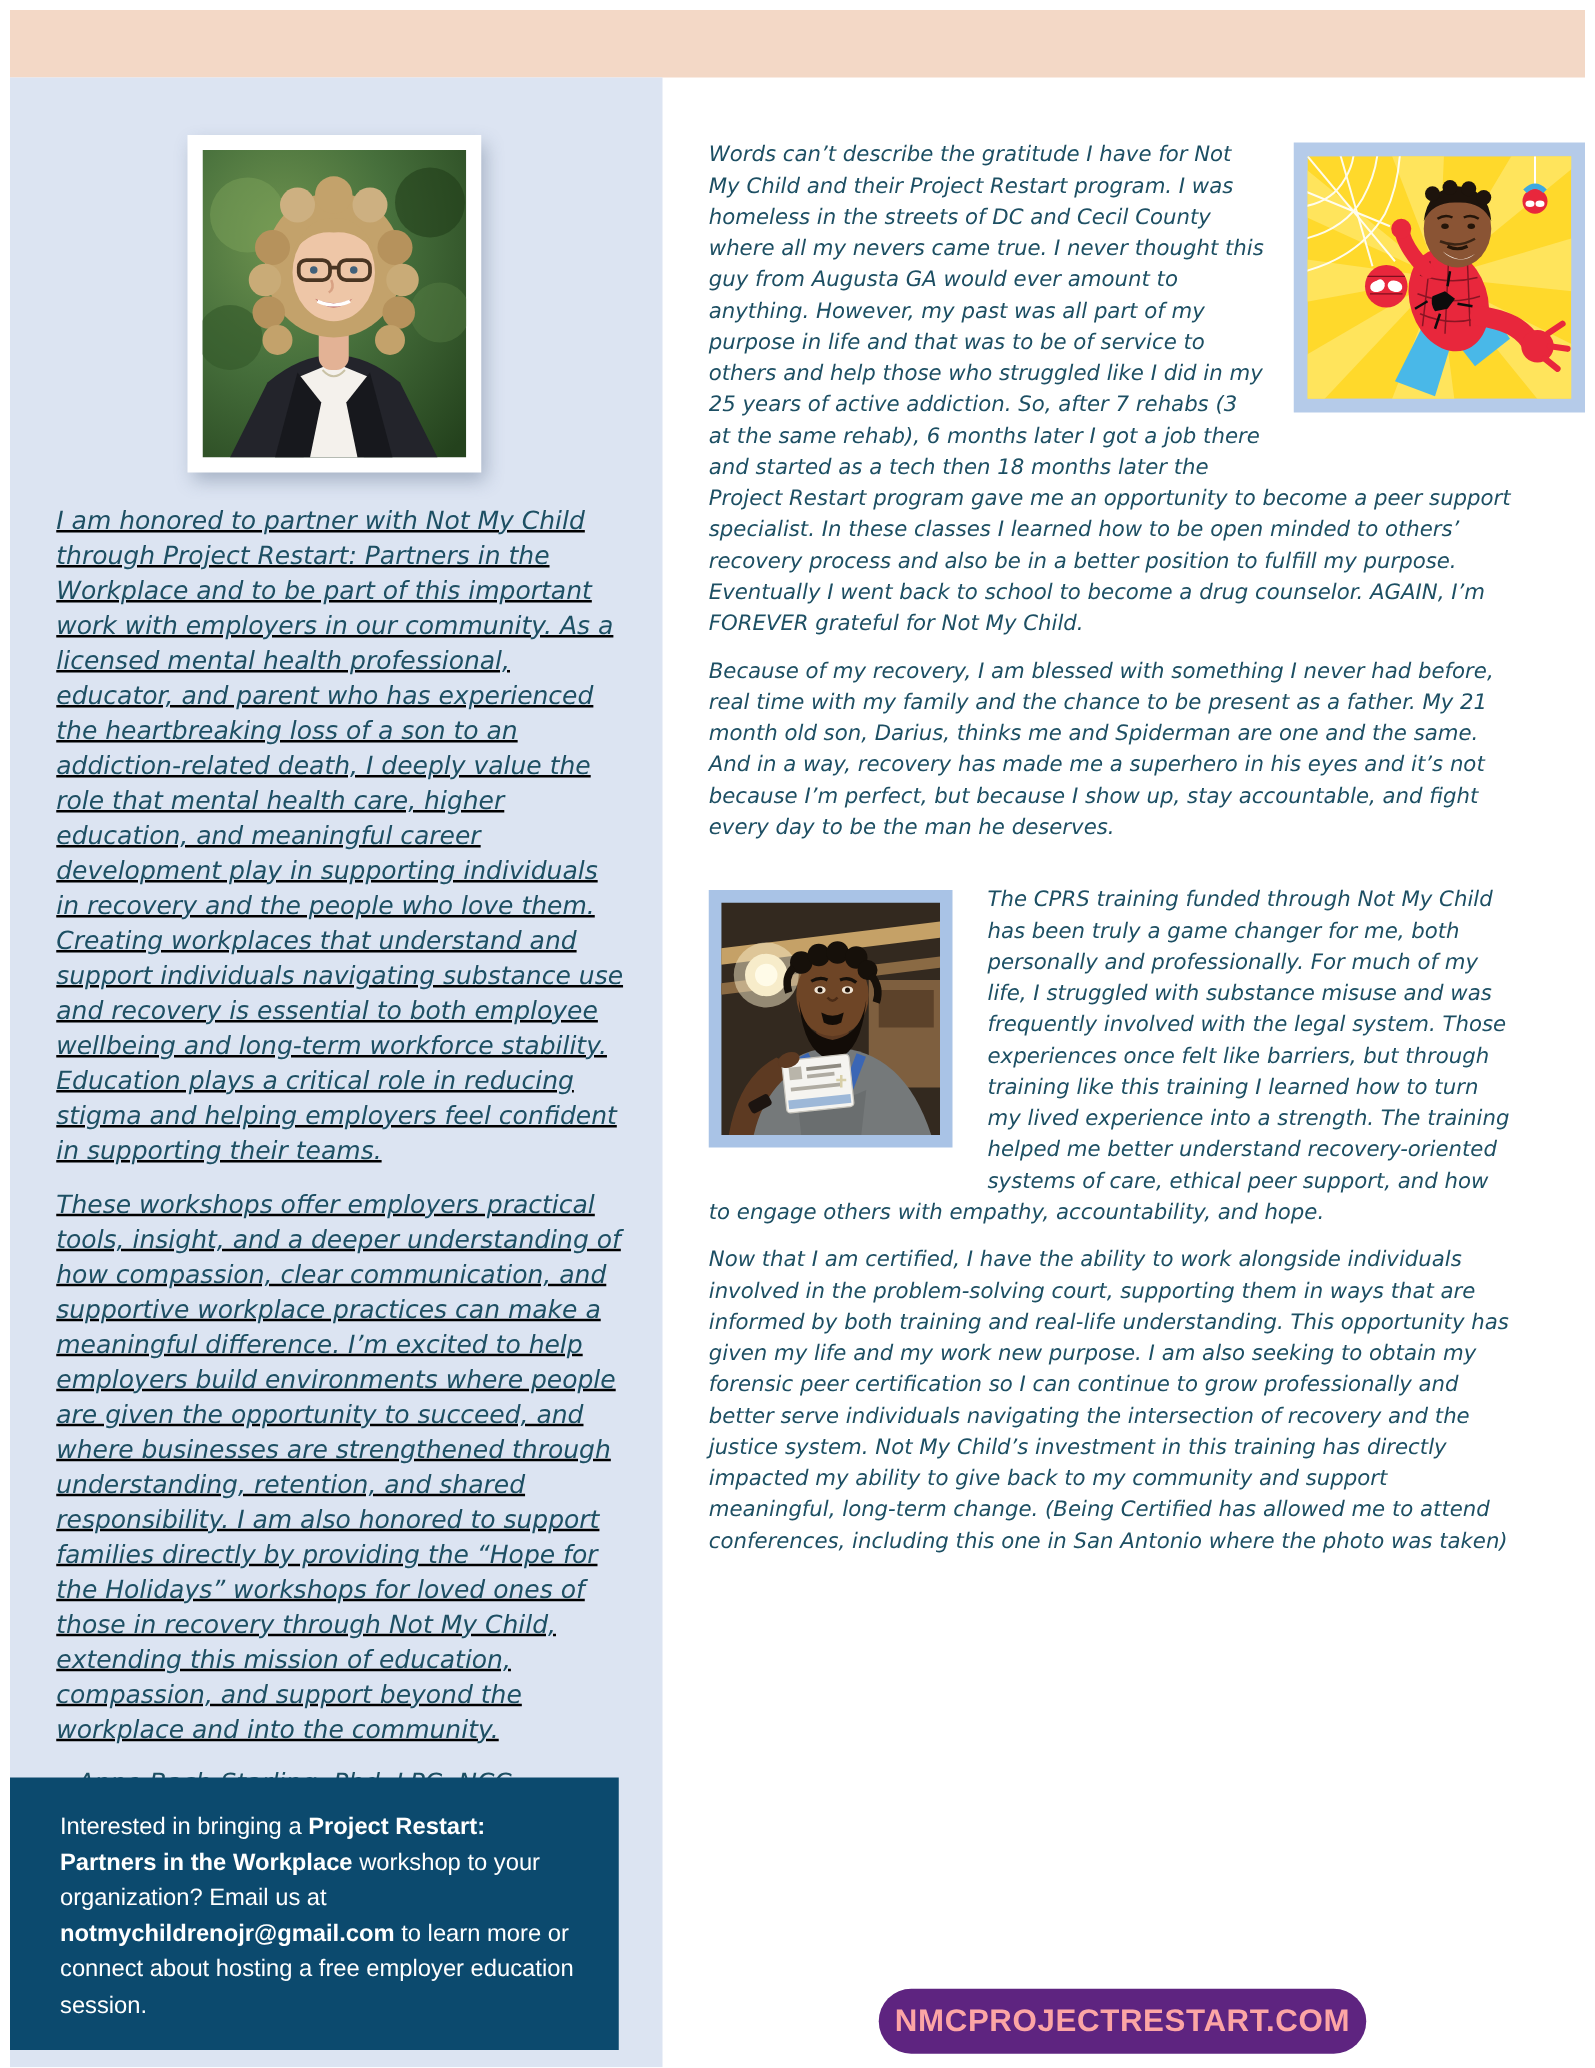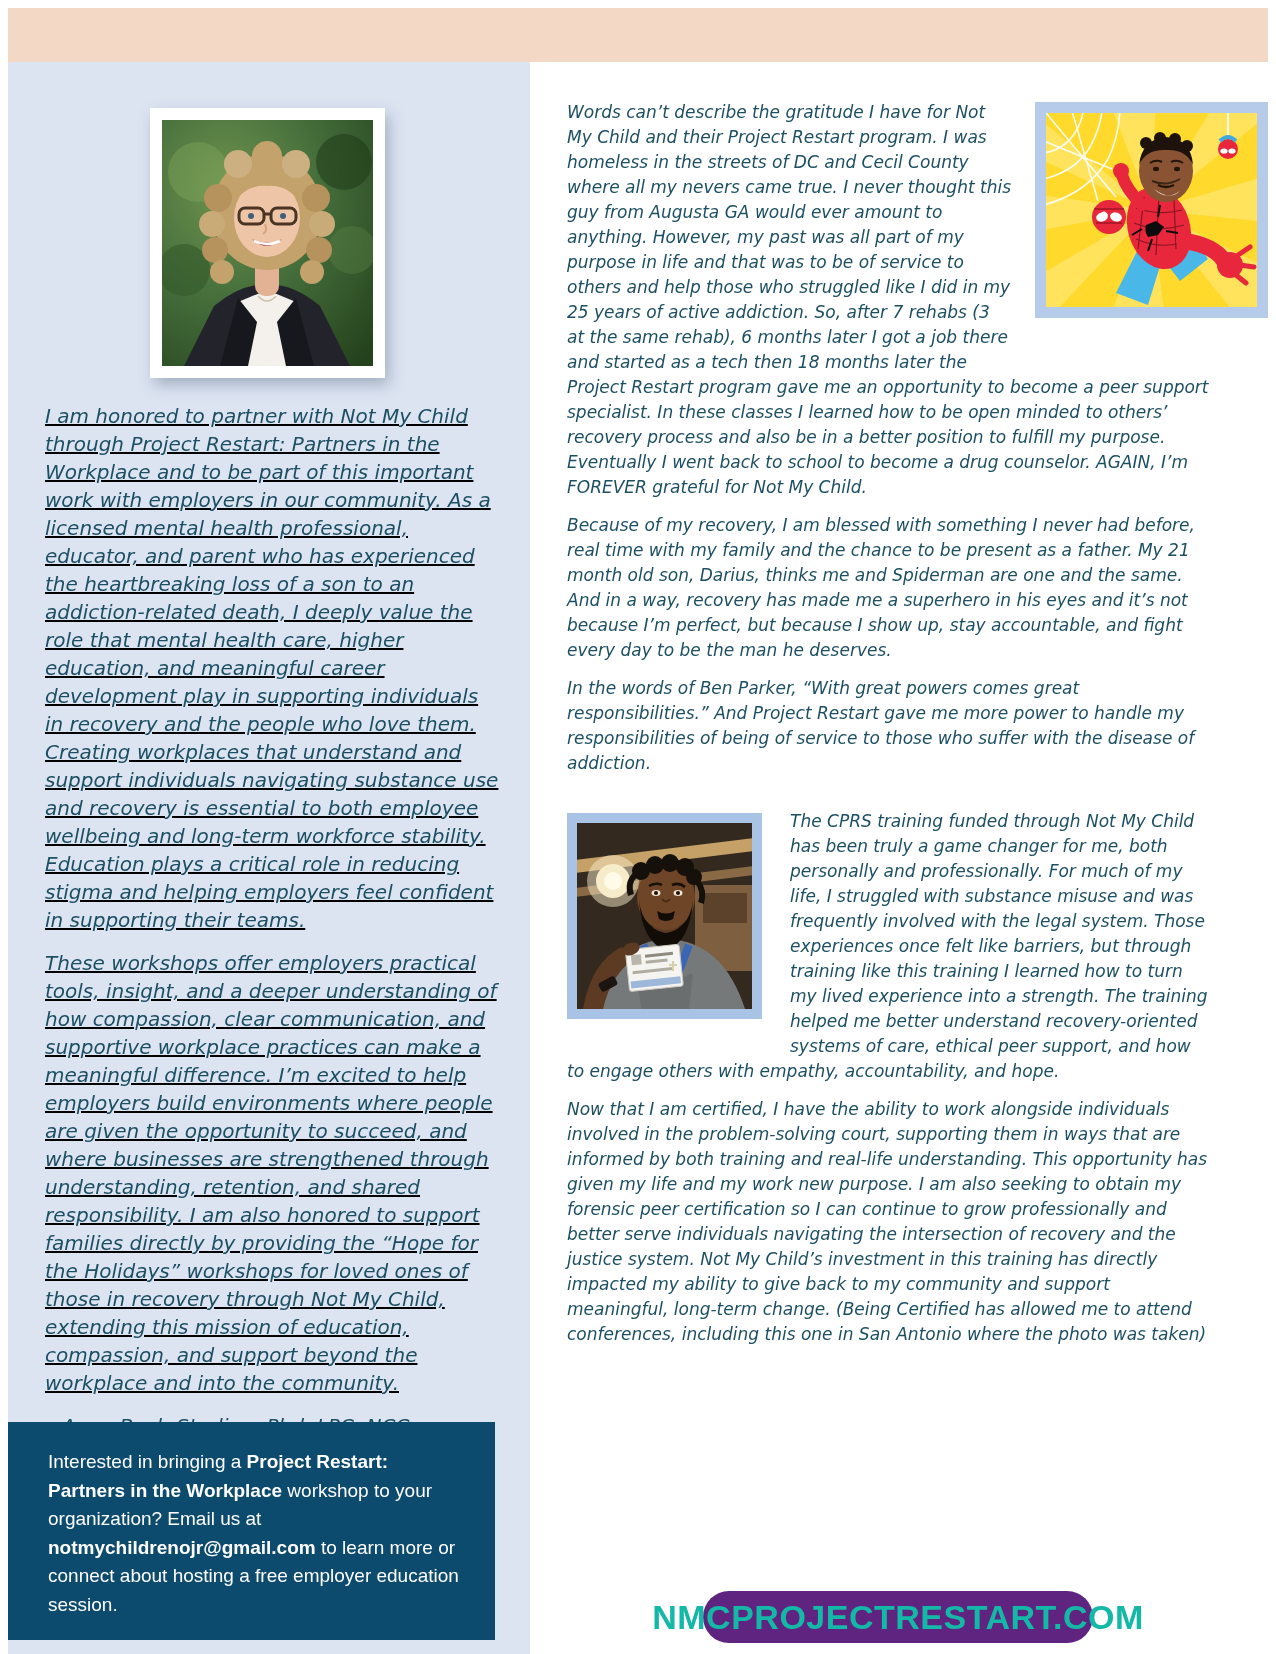--- a/index.html
+++ b/index.html
@@ -40,38 +40,38 @@
     box-sizing:border-box; background:#0c4a6e; color:#ffffff;
     font-family:"Liberation Sans",sans-serif; font-style:normal;
     font-size:19px; line-height:28.5px; padding:26px 28px 0 40px;
   }
   .cta-box .b { font-weight:bold; }
   
   .right-col {
     position:absolute; left:530px; top:62px; width:746px; box-sizing:border-box;
     padding:38px 66px 0 37px; font-size:17px; line-height:25px;
   }
-  .right-col p { margin:0 0 13px 0;font-style:italic; }
+  .right-col p { margin:12px 0 13px 0;font-style:italic; }
   .spidey-frame {
     float:right; width:211px; padding:11px; background:#b5cbe9;
     margin:2px -58px 36px 24px;
   }
   .spidey-frame svg, .jashaun-frame svg { display:block; }
   .naim-sig { margin:6px 0 0 0; }
   .jashaun-section { margin-top:33px; }
   .jashaun-frame {
     float:left; width:175px; padding:10px; background:#a9c3e6;
     margin:4px 28px 30px 0;
   }
   .jashaun-sig { margin-top:6px; }
   .website-button {
     position:absolute; left:703px; top:1591px; width:390px; height:52px;
-    border-radius:28px; background:#5e2480; color:#14b8a6;
+    border-radius:28px; background:#5e2480; color:#fca5a5;
     font-family:"Liberation Sans",sans-serif; font-weight:bold;
-    font-size:34px; letter-spacing:.5px;
+    font-size:25px; letter-spacing:.5px;
     display:flex; align-items:center; justify-content:center;
   }
 </style>
 </head>
 <body>
 
 <div class="page">
 
   <div class="banner"></div>
 
@@ -212,21 +212,20 @@
           <ellipse cx="110" cy="56" rx="3" ry="2.2" fill="#241509"></ellipse>
           <ellipse cx="131" cy="56" rx="3" ry="2.2" fill="#241509"></ellipse>
           <path d="M104 50 q6 -4 12 -1 M125 49 q6 -3 12 1" stroke="#241509" stroke-width="2" fill="none"></path>
           <path d="M112 72 q8 4 16 0" stroke="#241509" stroke-width="2.5" fill="none"></path>
           <path d="M108 76 q12 12 26 2 q-10 10 -26 -2 z" fill="#f2e7dc"></path>
           <path d="M106 68 q14 6 28 -2" stroke="#3a2414" stroke-width="2" fill="none"></path>
         </svg>
       </div>
       <p>Words can’t describe the gratitude I have for Not My Child and their Project Restart program. I was homeless in the streets of DC and Cecil County where all my nevers came true. I never thought this guy from Augusta GA would ever amount to anything. However, my past was all part of my purpose in life and that was to be of service to others and help those who struggled like I did in my 25 years of active addiction. So, after 7 rehabs (3 at the same rehab), 6 months later I got a job there and started as a tech then 18 months later the Project Restart program gave me an opportunity to become a peer support specialist. In these classes I learned how to be open minded to others’ recovery process and also be in a better position to fulfill my purpose. Eventually I went back to school to become a drug counselor. AGAIN, I’m FOREVER grateful for Not My Child.</p>
       <p>Because of my recovery, I am blessed with something I never had before, real time with my family and the chance to be present as a father. My 21 month old son, Darius, thinks me and Spiderman are one and the same. And in a way, recovery has made me a superhero in his eyes and it’s not because I’m perfect, but because I show up, stay accountable, and fight every day to be the man he deserves.</p>
-      <p>In the words of Ben Parker, “With great powers comes great responsibilities.” And Project Restart gave me more power to handle my responsibilities of being of service to those who suffer with the disease of addiction.</p>
     </div>
 
     <div class="jashaun-section">
       <div class="jashaun-frame">
         <svg viewBox="0 0 175 186" width="175" height="186">
           <rect width="175" height="186" fill="#33291f"></rect>
           <rect x="-20" y="26" width="230" height="13" fill="#c5a167" transform="rotate(-7 87 32)"></rect>
           <rect x="-20" y="54" width="230" height="9" fill="#8a6a44" transform="rotate(-7 87 58)"></rect>
           <rect x="118" y="62" width="60" height="86" fill="#7e5f3f"></rect>
           <rect x="126" y="70" width="44" height="30" fill="#5c422a"></rect>

